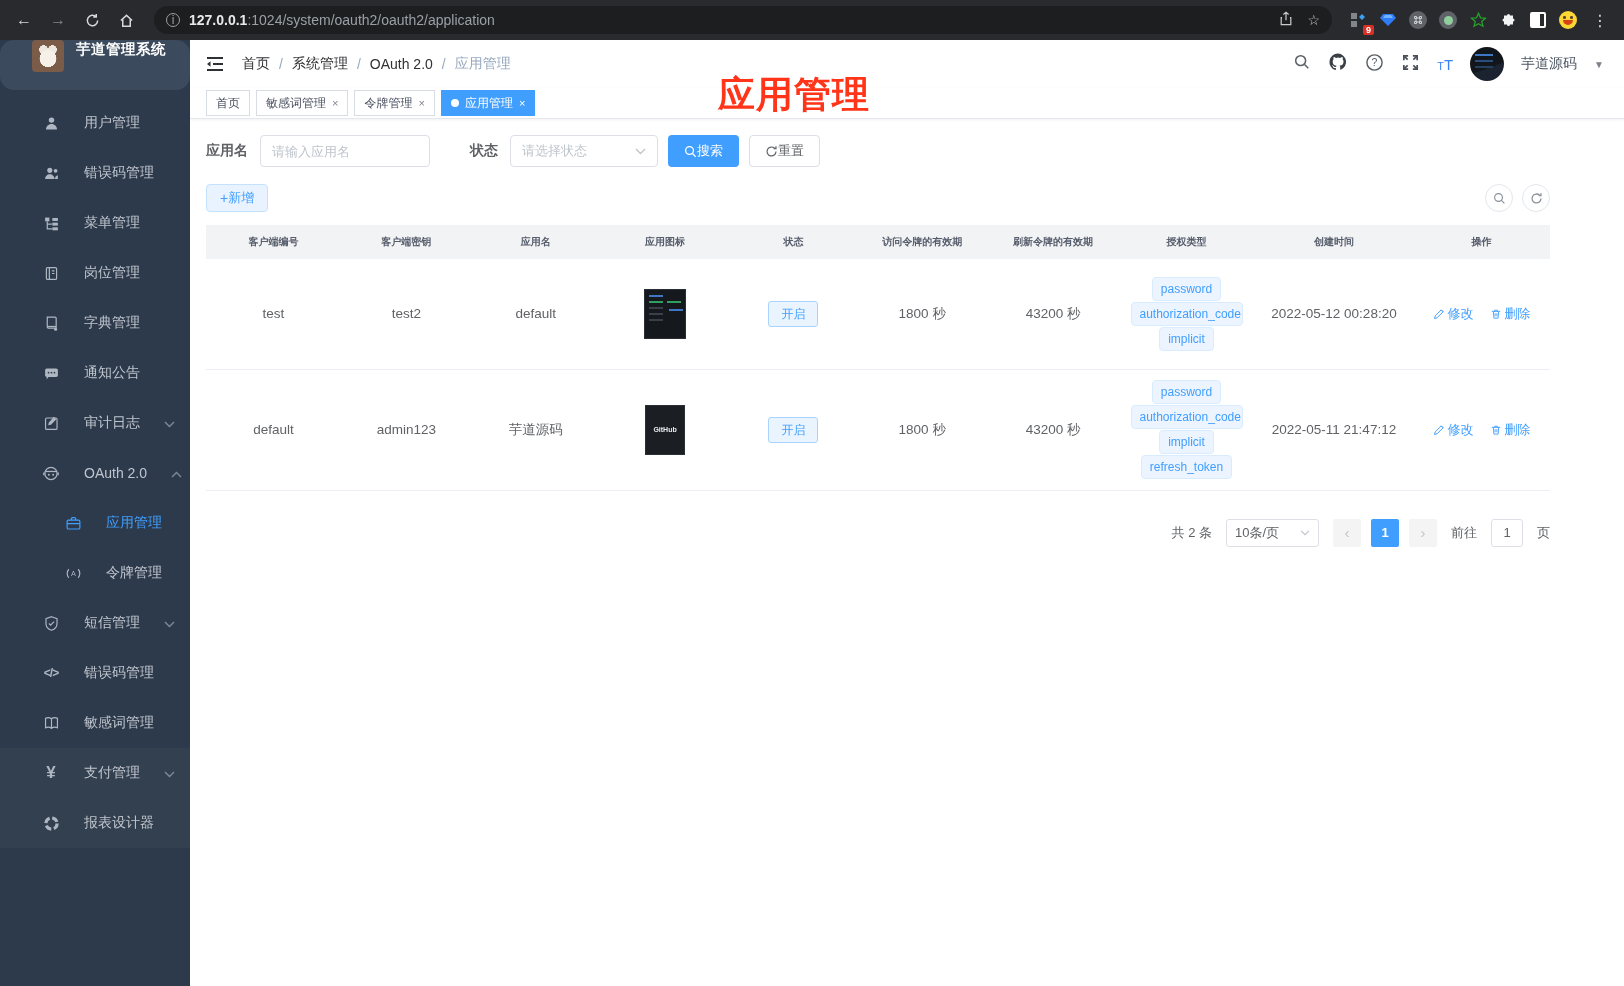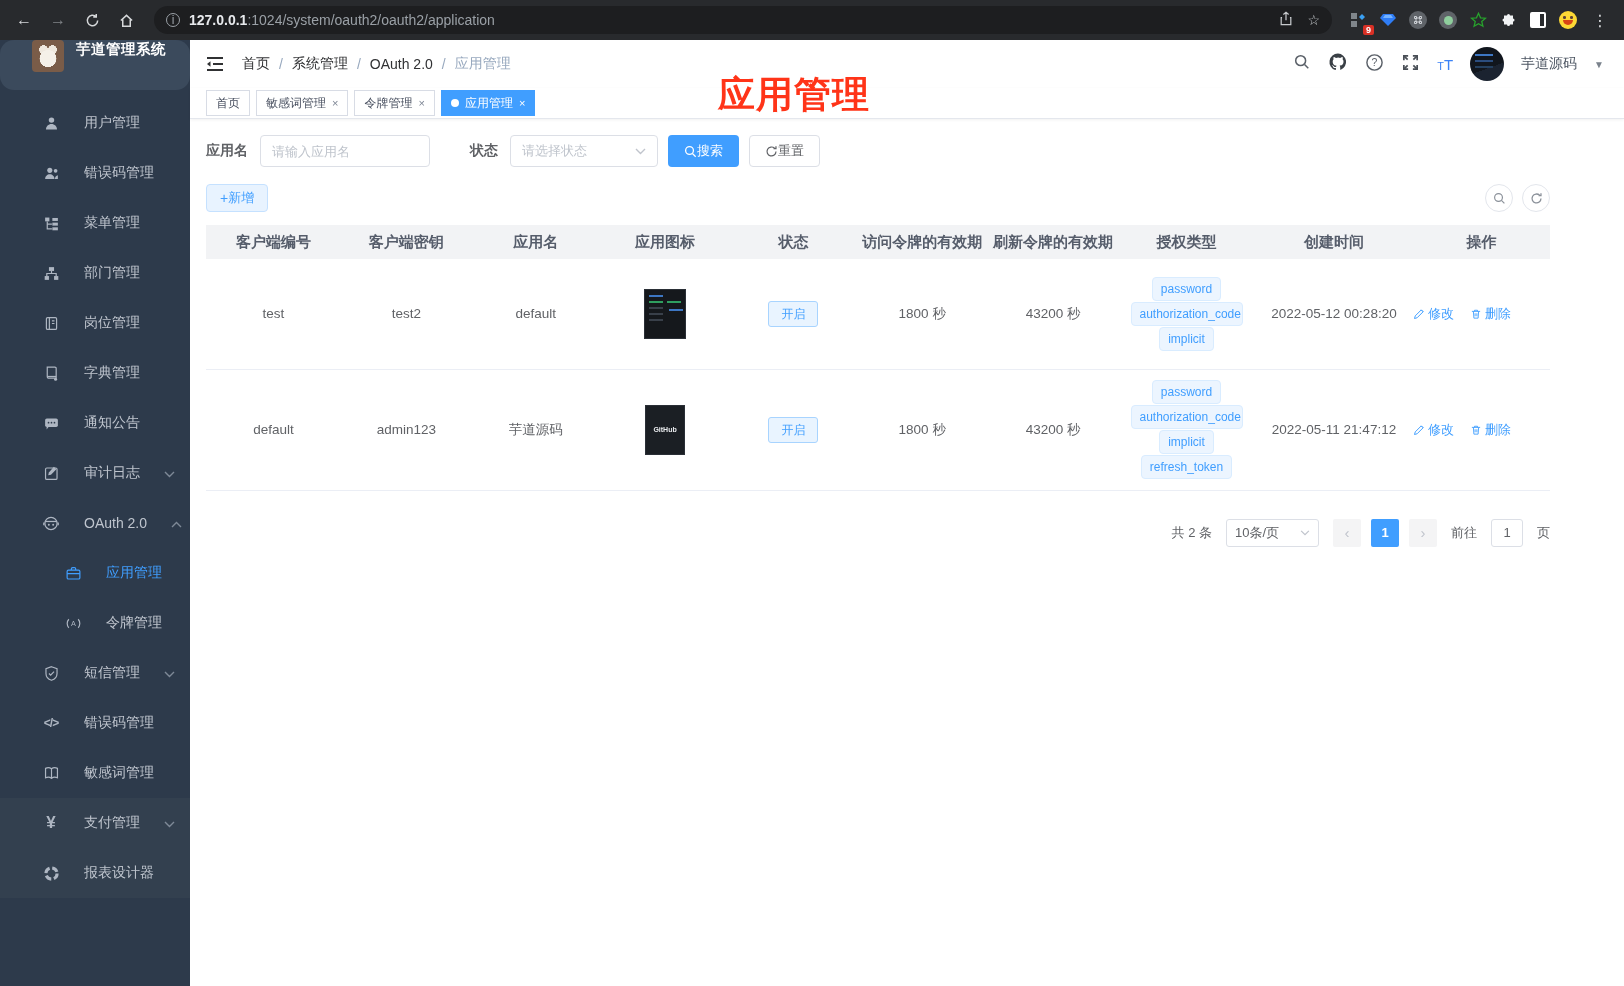--- a/index.html
+++ b/index.html
@@ -77,32 +77,32 @@
   .btn { height:32px; border-radius:4px; font-size:13px; display:inline-flex; align-items:center; justify-content:center; cursor:pointer; border:1px solid transparent; padding:0 15px; font-family:inherit; }
   .btn.primary { background:#409eff; color:#fff; }
   .btn.plain { background:#fff; border-color:#dcdfe6; color:#606266; }
 
   .toolbar-row { margin-top:17px; display:flex; align-items:center; }
   .btn.add { height:28px; background:#e8f3ff; border-color:#c5e1ff; color:#409eff; padding:0 13px; font-size:13px; }
   .tool-circles { margin-left:auto; display:flex; gap:9px; }
   .circle-btn { width:28px; height:28px; border-radius:50%; border:1px solid #e3e6ec; display:flex; align-items:center; justify-content:center; cursor:pointer; background:#fff; }
 
   table.grid { margin-top:13px; width:100%; border-collapse:collapse; table-layout:fixed; }
-  .grid th { background:#f2f3f5; height:34px; font-size:15px; color:#565d6b; font-weight:700; text-align:center; white-space:nowrap; overflow:hidden; }
+  .grid th { background:#f2f3f5; height:34px; font-size:10px; color:#565d6b; font-weight:700; text-align:center; white-space:nowrap; overflow:hidden; }
   .grid td { text-align:center; font-size:13.5px; color:#606266; border-bottom:1px solid #ebeef5; overflow:hidden; }
   .grid tr.r1 td { height:110px; }
   .grid tr.r2 td { height:121px; }
   .thumb1 { width:42px; height:50px; margin:0 auto; background:#15181c; border:1px solid #2a2f36; position:relative; }
   .thumb1:before{content:"";position:absolute;left:4px;top:5px;width:14px;height:2px;background:#3d76c2;box-shadow:0 6px 0 #2f9e5f,18px 6px 0 #2f9e5f,0 12px 0 #39404a,0 18px 0 #39404a,0 24px 0 #39404a,20px 14px 0 #3d76c2;}
   .thumb2 { width:40px; height:50px; margin:0 auto; background:#1b1f24; border:1px solid #2a2f36; display:flex; align-items:center; justify-content:center; }
   .thumb2 span { color:#e8eaed; font-size:7px; font-weight:700; }
   .status-tag { display:inline-block; min-width:44px; padding:0 12px; height:26px; line-height:24px; background:#e9f4ff; border:1px solid #a8d4ff; border-radius:3px; color:#409eff; font-size:12px; }
   .grants { display:flex; flex-direction:column; align-items:center; gap:1px; }
   .gtag { display:inline-block; max-width:112px; padding:0 8px; height:24px; line-height:22px; background:#ecf5ff; border:1px solid #d9ecff; border-radius:4px; color:#409eff; font-size:12px; white-space:nowrap; overflow:hidden; }
-  .actions { display:flex; justify-content:flex-start; gap:16px; }
+  .actions { display:flex; justify-content:center; gap:16px; }
   .alink { color:#409eff; font-size:13px; display:inline-flex; align-items:center; gap:3px; cursor:pointer; white-space:nowrap; }
 
   .pager { margin-top:28px; display:flex; justify-content:flex-end; align-items:center; gap:14px; font-size:13px; color:#606266; }
   .psel { width:93px; height:28px; border:1px solid #dcdfe6; border-radius:3px; display:flex; align-items:center; justify-content:space-between; padding:0 8px; color:#606266; cursor:pointer; }
   .pbtn { width:28px; height:28px; background:#f4f4f5; border-radius:2px; display:flex; align-items:center; justify-content:center; color:#c0c4cc; font-size:15px; cursor:pointer; }
   .pnum { width:28px; height:28px; background:#409eff; border-radius:2px; display:flex; align-items:center; justify-content:center; color:#fff; font-size:13px; font-weight:700; }
   .goto-input { width:32px; height:28px; border:1px solid #dcdfe6; border-radius:3px; text-align:center; font-size:13px; color:#606266; font-family:inherit; }
   .pgroup { display:flex; gap:10px; align-items:center; }
 
   .annotation { position:absolute; left:528px; top:30px; font-size:37px; font-weight:700; color:#ff3418; z-index:5; letter-spacing:1px; }
@@ -216,31 +216,20 @@
               <rect class="f" x="2.5" y="3" width="5" height="4.5"></rect>
               <rect class="f" x="11" y="3.5" width="6.5" height="3.5"></rect>
               <rect class="f" x="11" y="9" width="6.5" height="3.5"></rect>
               <rect class="f" x="11" y="14.5" width="6.5" height="3.5"></rect>
               <path d="M5 7.5v8.8h5.5M5 10.8h5.5"></path>
             </svg>
           </span>
         <span class="m-label">菜单管理</span>
       </div>
 
-      <div class="m-item">
-        <span class="m-ico">
-            <svg class="sico" width="17" height="17" viewBox="0 0 20 20">
-              <rect class="f" x="7" y="2.5" width="6" height="4.5"></rect>
-              <rect class="f" x="2" y="13" width="5" height="4.5"></rect>
-              <rect class="f" x="13" y="13" width="5" height="4.5"></rect>
-              <path d="M10 7v3M4.5 13v-3h11v3"></path>
-            </svg>
-          </span>
-        <span class="m-label">部门管理</span>
-      </div>
 
       <div class="m-item">
         <span class="m-ico">
             <svg class="sico" width="17" height="17" viewBox="0 0 20 20">
               <rect x="4" y="3" width="12" height="14" rx="1.5"></rect>
               <path d="M7.5 3v14"></path>
               <path d="M10.5 7h3M10.5 10h3"></path>
             </svg>
           </span>
         <span class="m-label">岗位管理</span>

